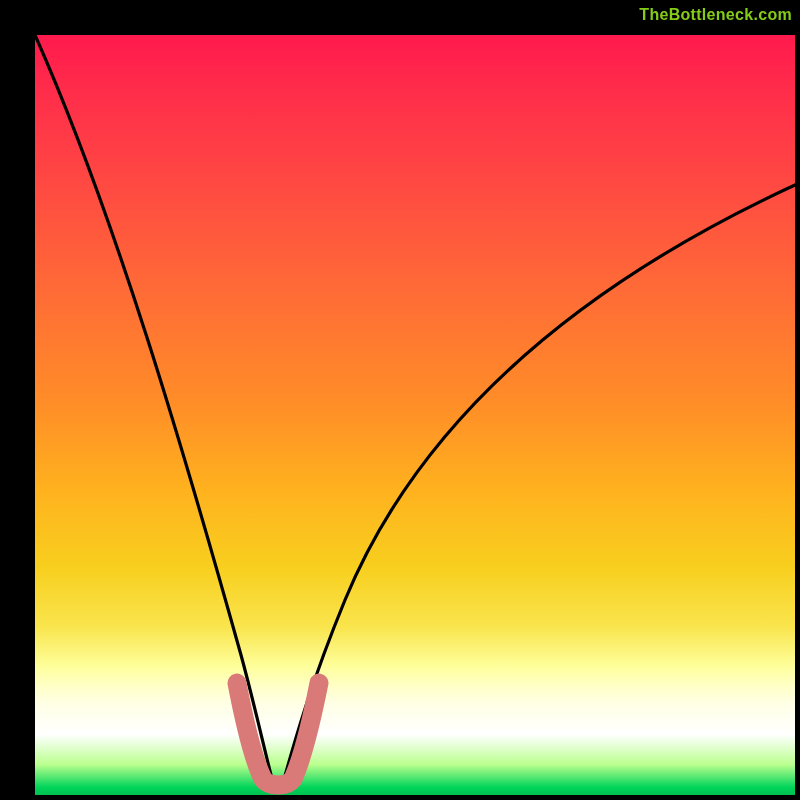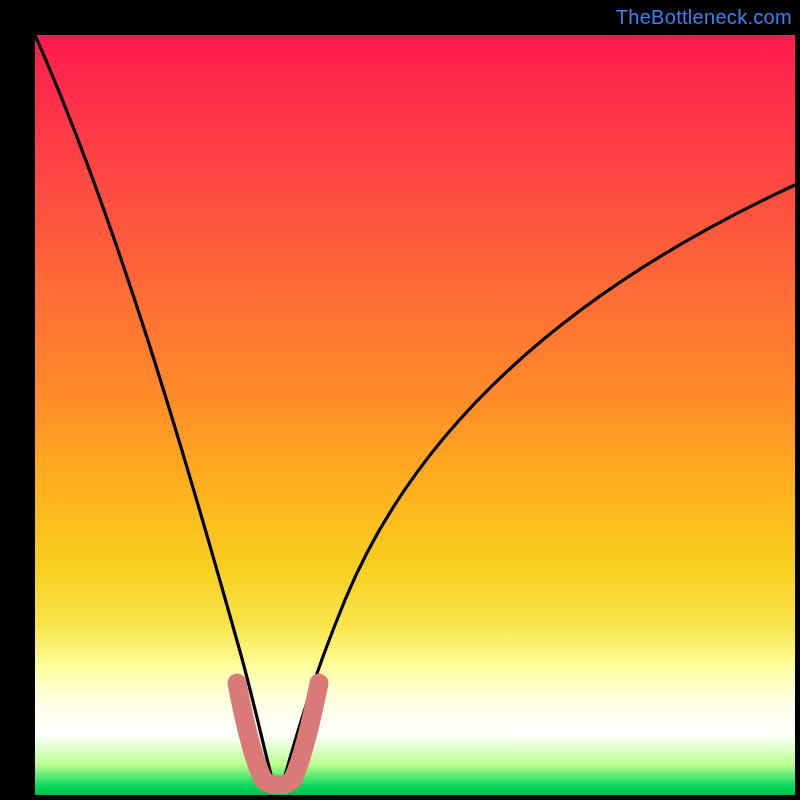--- a/index.html
+++ b/index.html
@@ -39,23 +39,23 @@
       #ffffff 92%,
       #baff8e 96%,
       #00d45a 99%,
       #00c050 100%
     );
   }
   .watermark {
     position: absolute;
     top: 6px;
     right: 8px;
-    color: #3b82f6;
-    font-size: 20px;
-    font-weight: 400;
+    color: #84cc16;
+    font-size: 16px;
+    font-weight: 700;
     letter-spacing: 0.3px;
   }
   svg.curve {
     position: absolute;
     left: 0;
     top: 0;
     width: 760px;
     height: 760px;
   }
 </style>

